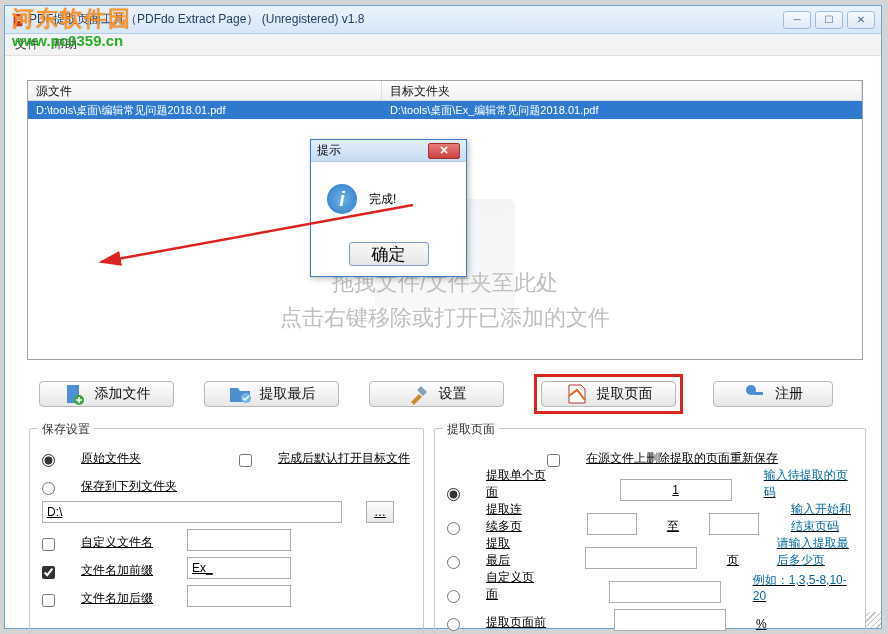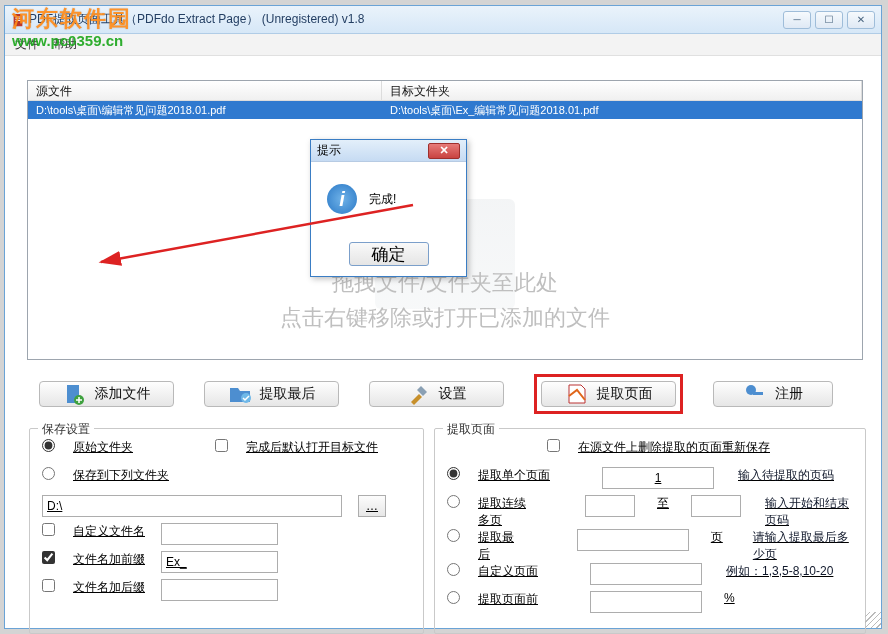--- a/index.html
+++ b/index.html
@@ -221,40 +221,40 @@
 .groupbox .legend {
   position: absolute;
   top: -8px; left: 8px;
   background: #fff;
   padding: 0 4px;
   color: #333;
 }
 .save-group { width: 395px; }
 .extract-group { width: 432px; }
 
-.row { display: flex; align-items: flex-start; min-height: 28px; gap: 16px; }
+.row { display: flex; align-items: flex-end; min-height: 28px; gap: 24px; }
 .row .lbl { margin-left: 2px; }
 input[type=text] {
   height: 22px;
   border: 1px solid #adadad;
   background: #fff;
   padding: 0 4px;
   font-size: 12px;
 }
 .path-input { width: 300px; }
-.small-input { width: 117px; }
+.small-input { width: 104px; margin-left: 10px; }
 .ext-input { width: 112px; text-align: center; }
 .tiny-input { width: 50px; }
 .dotbtn {
   width: 28px; height: 22px;
   border: 1px solid #adadad;
   background: linear-gradient(#fcfcfc,#e7e7e7);
   display:flex;align-items:center;justify-content:center;
 }
-.red { color: #0f172a; margin-left: 8px; }
+.red { color: #0369a1; margin-left: 8px; }
 input[type=checkbox], input[type=radio]{accent-color:#333;}
 
 .resizer {
   position:absolute; right:0; bottom:0;
   width:16px;height:16px;
   background:repeating-linear-gradient(135deg,transparent,transparent 3px,#bbb 3px,#bbb 4px);
 }
 </style>
 </head>
 <body>

